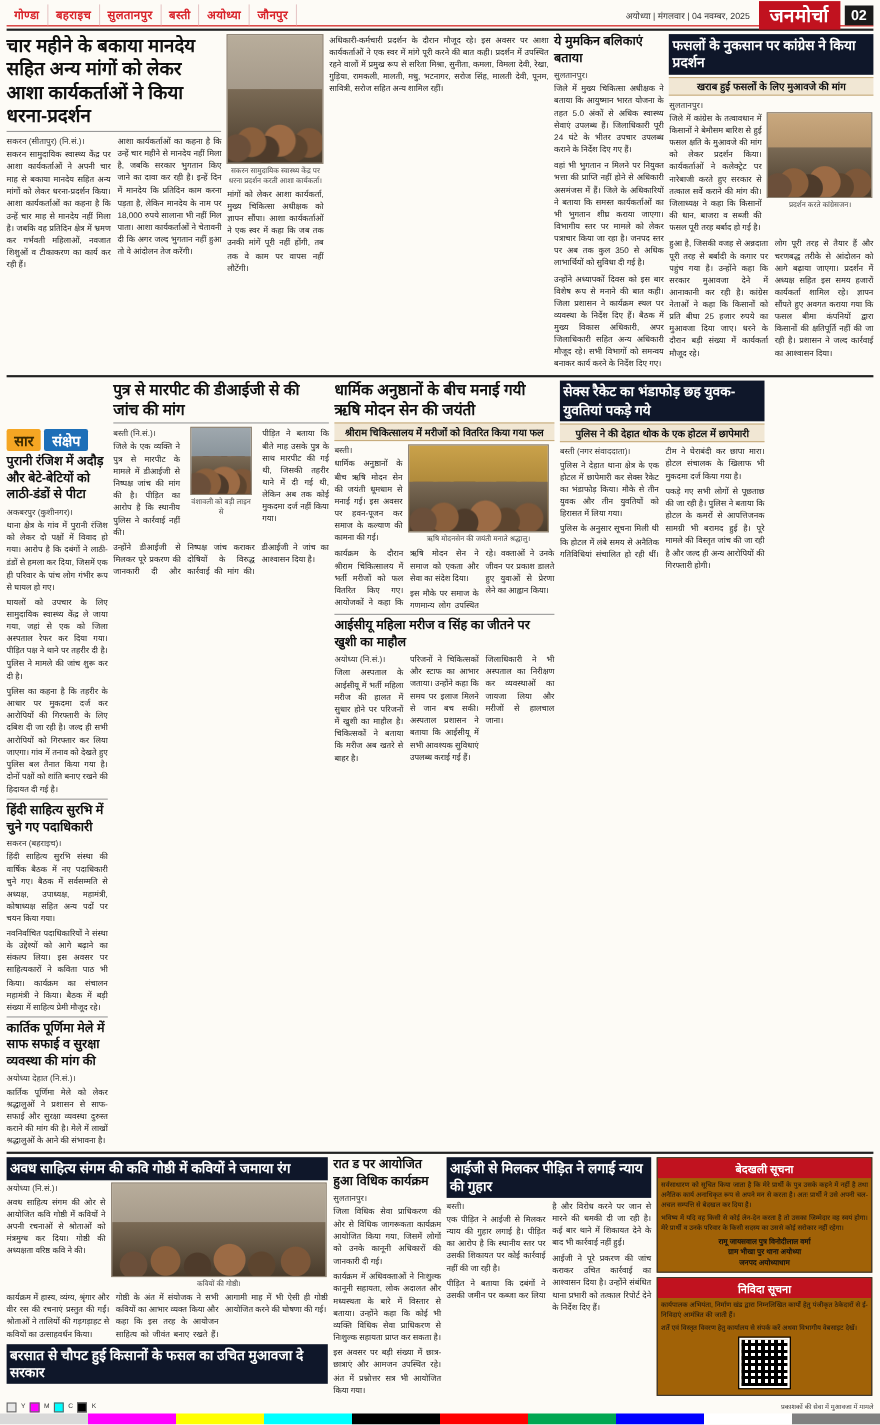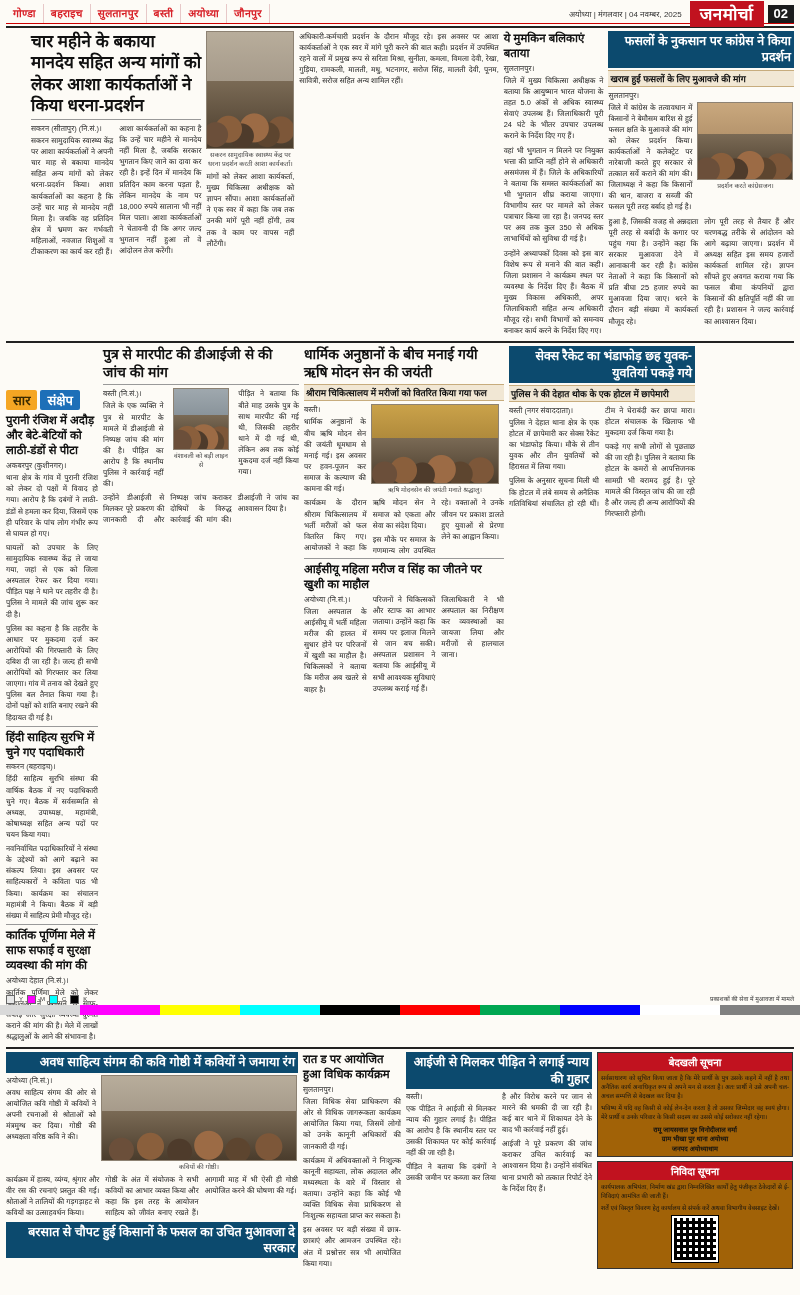--- a/index.html
+++ b/index.html
@@ -4,21 +4,21 @@
 <style>
   * { box-sizing: border-box; }
   html, body { margin:0; padding:0; }
   body {
     width:800px; height:1295px;
     background:#fdfbf6;
     font-family:"Liberation Sans", sans-serif;
     color:#111;
     overflow:hidden;
   }
-  .page { width:800px; height:1015px; position:relative; padding:4px 6px; }
+  .page { width:800px; height:1295px; position:relative; padding:4px 6px; }
 
   
   .citystrip {
     display:flex; align-items:stretch; height:20px; margin-bottom:2px;
     border-bottom:1px solid #c00;
   }
   .citystrip .city {
     font-size:10.5px; font-weight:bold; color:#d8232a;
     padding:2px 7px 0 7px; letter-spacing:.3px;
     border-right:1px solid #e7c8c8;
@@ -43,40 +43,40 @@
 
   
   .cols { display:flex; gap:5px; }
   .col { }
   .c1 { width:196px; }
   .c2 { width:88px; }
   .c3 { width:200px; }
   .c4 { width:186px; }
   .c5 { width:100px; }
 
-  .block { margin-bottom:5px;margin-left:25px; }
+  .block { margin-bottom:5px; }
 
   h1.head {
     font-size:17px; line-height:1.25; font-weight:bold; color:#111;
     margin:0 0 3px 0;
   }
   h2.head {
     font-size:14px; line-height:1.25; font-weight:bold; margin:0 0 3px 0;
   }
   h3.head {
     font-size:11.5px; line-height:1.3; font-weight:bold; margin:0 0 2px 0;
   }
   .subhead {
-    font-size:9px; font-weight:bold; text-align:left;
+    font-size:9px; font-weight:bold; text-align:center;
     background:#f1e7d4; border-top:1px solid #c7ac7d; border-bottom:1px solid #c7ac7d;
     padding:1px 2px; margin:2px 0 3px 0;
   }
   .redbar {
-    background:#0c4a6e; color:#fff; font-size:12.5px; font-weight:bold;
-    text-align:right; padding:2px 3px; margin-bottom:2px; line-height:1.3;
+    background:#0f172a; color:#fff; font-size:12.5px; font-weight:bold;
+    text-align:left; padding:2px 3px; margin-bottom:2px; line-height:1.3;
   }
   .byline { font-size:7.5px; color:#333; margin:0 0 2px 0; }
   p.body {
     font-size:7.4px; line-height:1.5; text-align:justify; margin:0 0 3px 0;
     color:#1a1a1a; hyphens:auto;
   }
   .cap { font-size:6.6px; color:#444; text-align:center; margin:1px 0 3px 0; }
 
   .photo {
     width:100%; background:#cfc6b8; position:relative; overflow:hidden;

